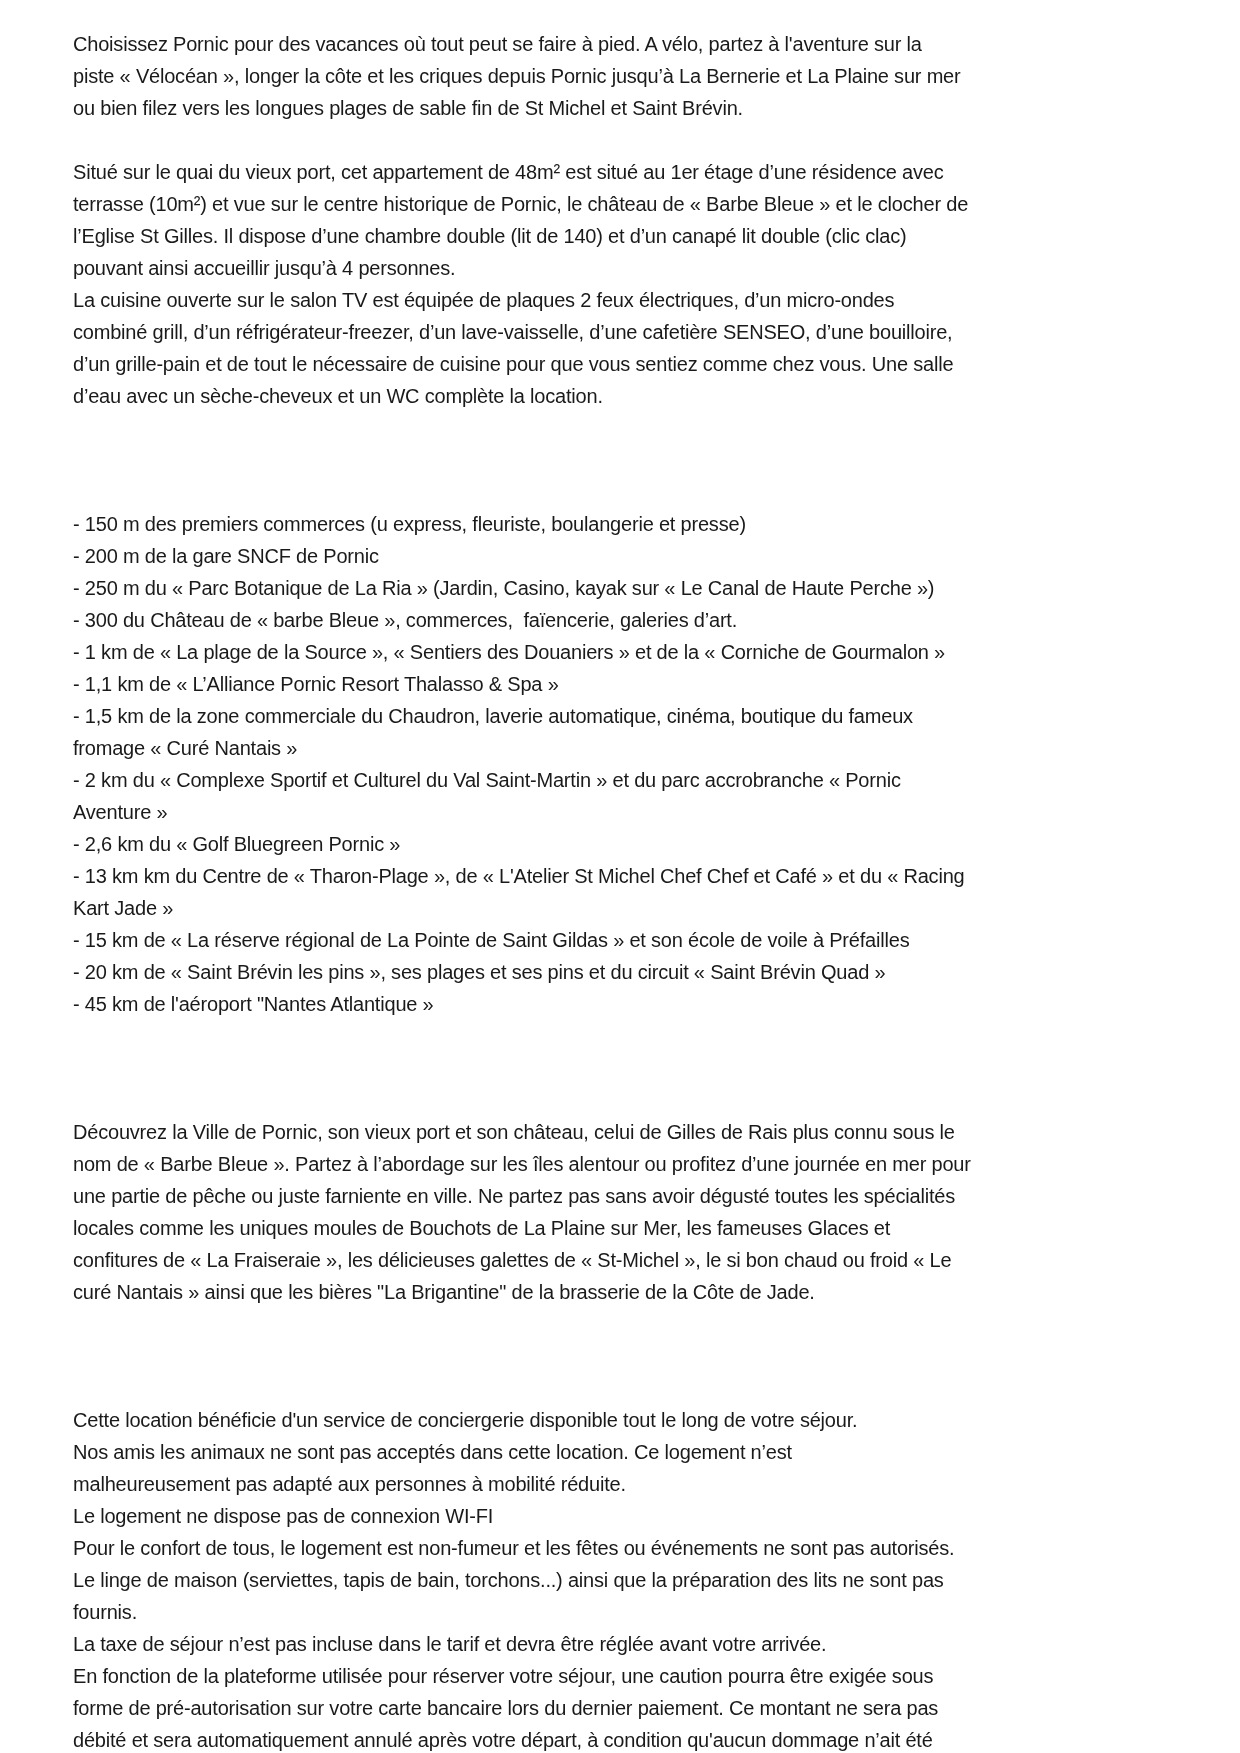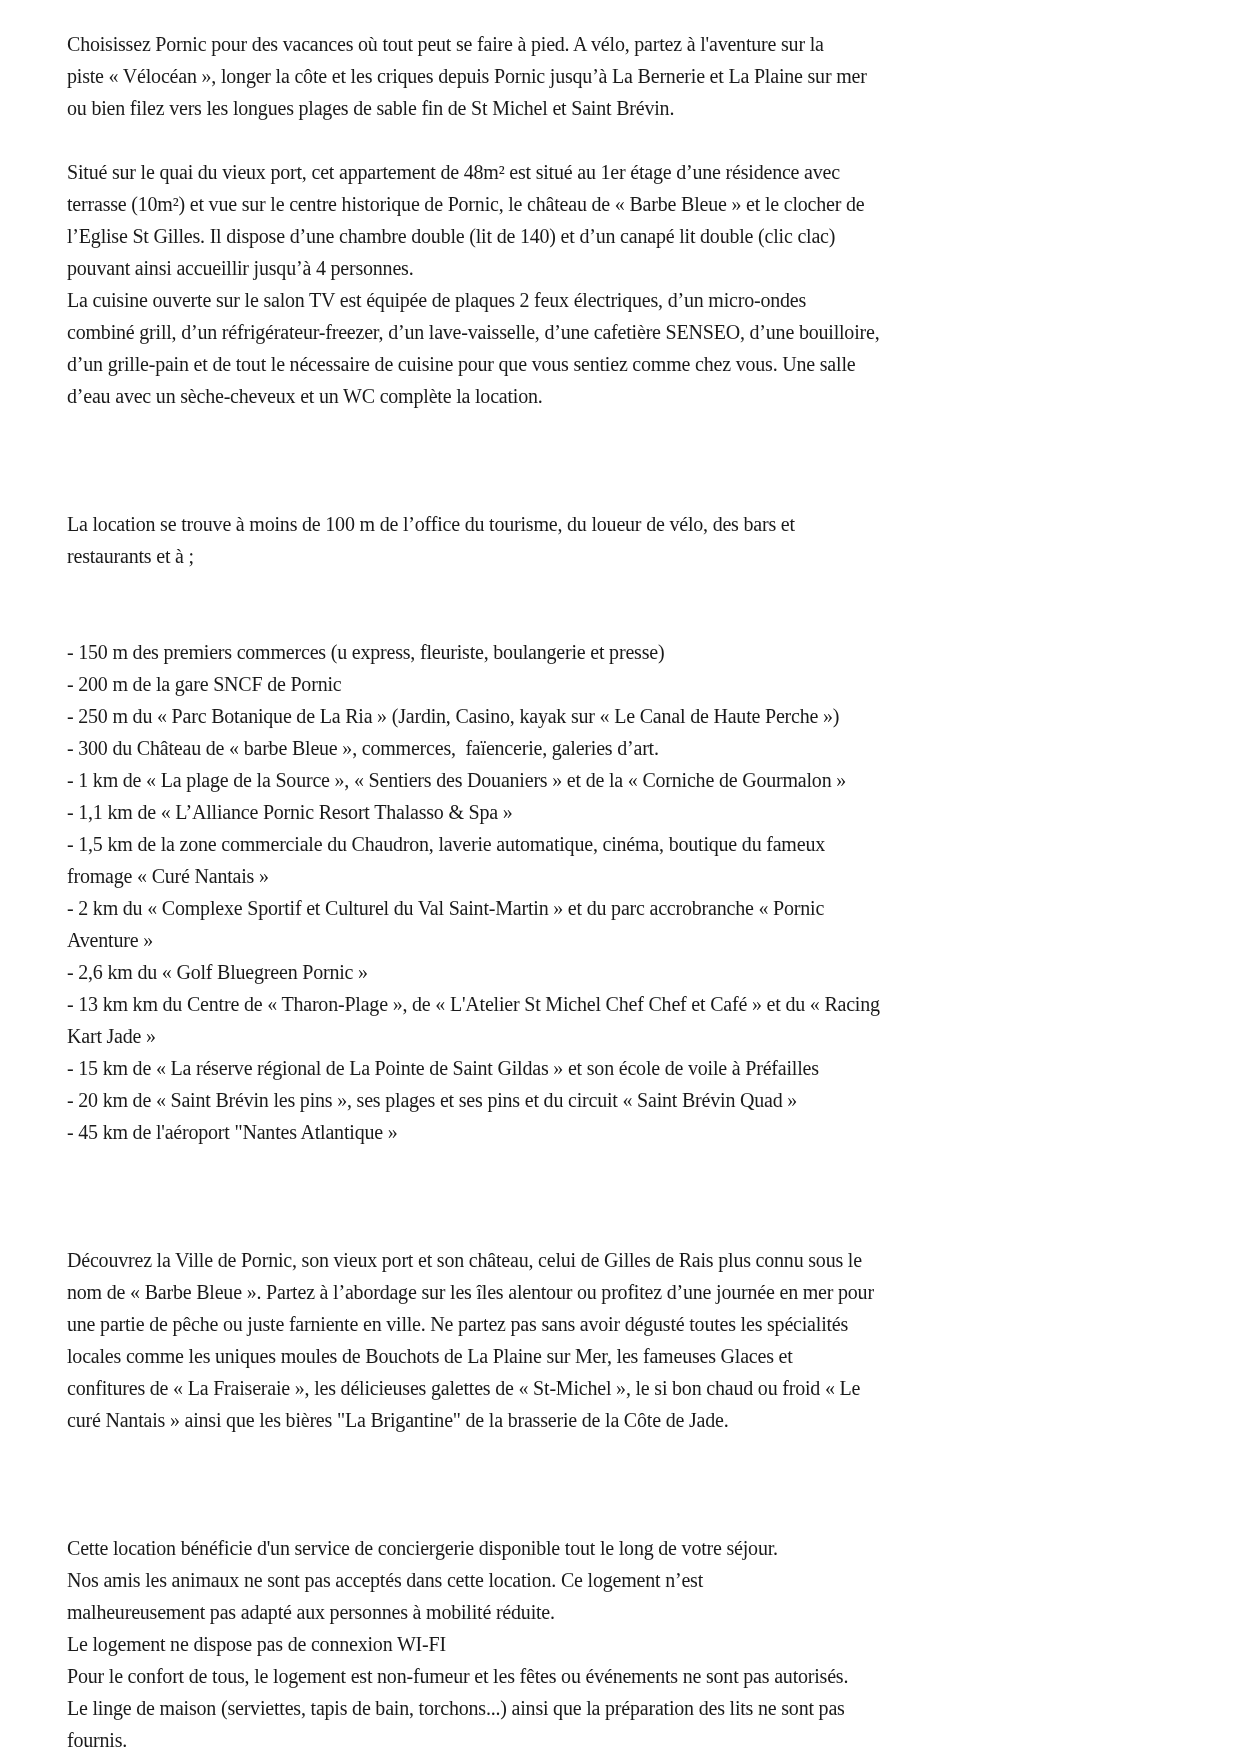--- a/index.html
+++ b/index.html
@@ -19,23 +19,22 @@
     color: #1a1a1a;
   }
   .page {
     box-sizing: border-box;
     width: 1240px;
     height: 1753px;
     padding: 28px 50px 0 67px;
     background: #ffffff;
   }
   .para {
-    margin: 0 0 32px 0;
+    margin: 0 0 32px 6px;
     white-space: pre-wrap;
-    font-family: Liberation Serif, serif;
   }
   .line-block {
     margin: 0;
     white-space: pre-wrap;
   }
   .gap-lg {
     margin-top: 16px;
   }
 </style>
 </head>
@@ -50,22 +49,20 @@
   <p class="para">Situé sur le quai du vieux port, cet appartement de 48m² est situé au 1er étage d’une résidence avec
 terrasse (10m²) et vue sur le centre historique de Pornic, le château de « Barbe Bleue » et le clocher de
 l’Eglise St Gilles. Il dispose d’une chambre double (lit de 140) et d’un canapé lit double (clic clac)
 pouvant ainsi accueillir jusqu’à 4 personnes.
 La cuisine ouverte sur le salon TV est équipée de plaques 2 feux électriques, d’un micro-ondes
 combiné grill, d’un réfrigérateur-freezer, d’un lave-vaisselle, d’une cafetière SENSEO, d’une bouilloire,
 d’un grille-pain et de tout le nécessaire de cuisine pour que vous sentiez comme chez vous. Une salle
 d’eau avec un sèche-cheveux et un WC complète la location.</p>
 
   <div class="para">
-    <p class="line-block">La location se trouve à moins de 100 m de l’office du tourisme, du loueur de vélo, des bars et
-restaurants et à ;</p>
     <p class="line-block">- 150 m des premiers commerces (u express, fleuriste, boulangerie et presse)
 - 200 m de la gare SNCF de Pornic
 - 250 m du « Parc Botanique de La Ria » (Jardin, Casino, kayak sur « Le Canal de Haute Perche »)
 - 300 du Château de « barbe Bleue », commerces,  faïencerie, galeries d’art.
 - 1 km de « La plage de la Source », « Sentiers des Douaniers » et de la « Corniche de Gourmalon »
 - 1,1 km de « L’Alliance Pornic Resort Thalasso &amp; Spa »
 - 1,5 km de la zone commerciale du Chaudron, laverie automatique, cinéma, boutique du fameux
 fromage « Curé Nantais »
 - 2 km du « Complexe Sportif et Culturel du Val Saint-Martin » et du parc accrobranche « Pornic
 Aventure »

